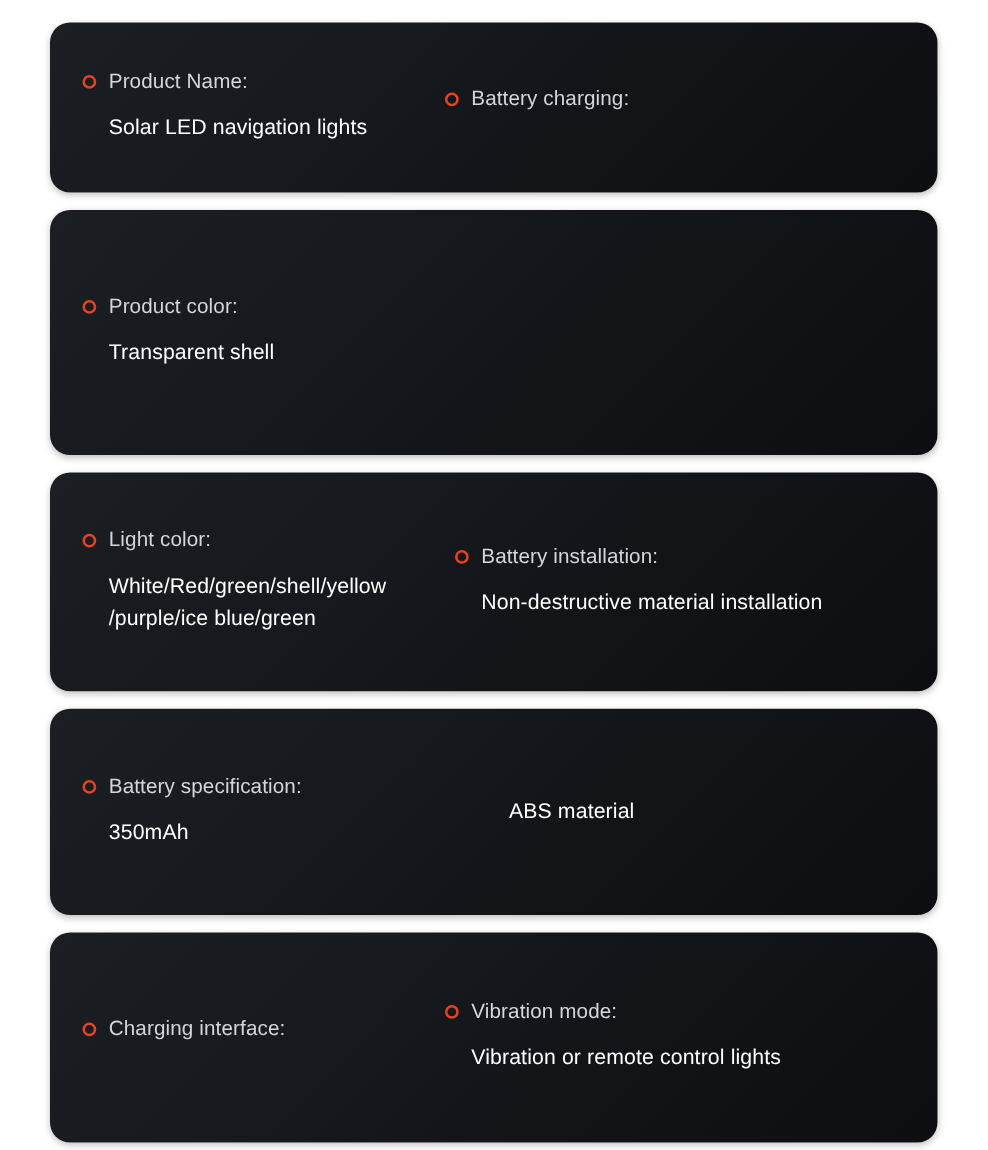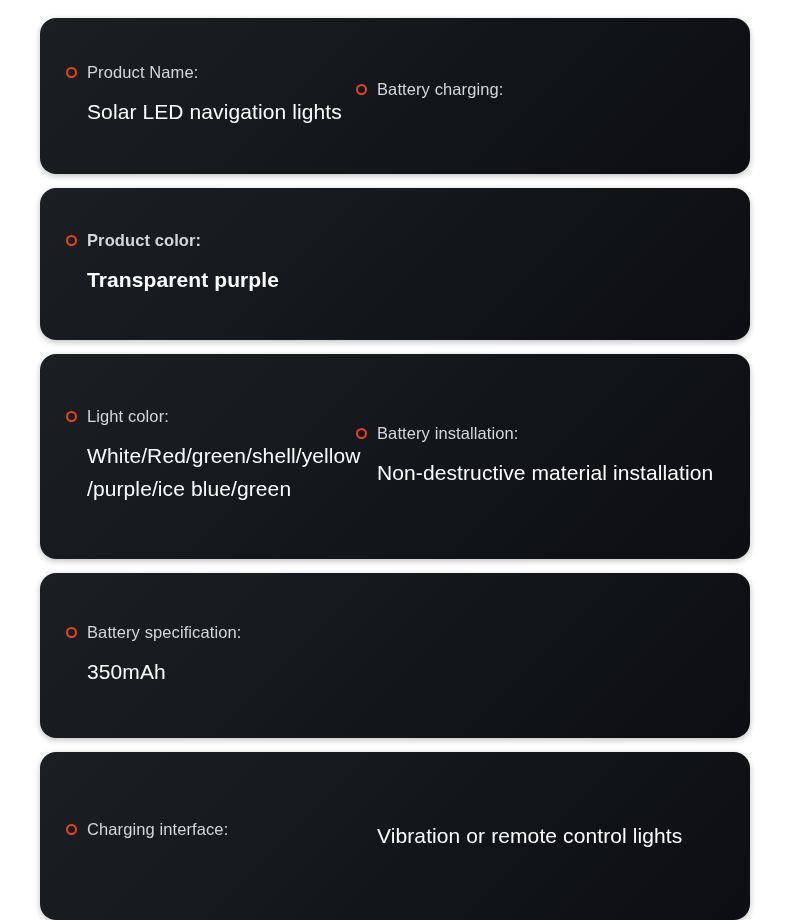--- a/index.html
+++ b/index.html
@@ -25,23 +25,23 @@
     box-sizing: border-box;
     width: 710px;
     border-radius: 16px;
     background: linear-gradient(135deg, #1b1f24 0%, #15181c 40%, #0c0e11 100%);
     margin-bottom: 14px;
     padding: 22px 26px 22px 26px;
     display: flex;
     flex-direction: row;
     box-shadow: 0 2px 6px rgba(0,0,0,0.25);
   }
-  .spec-card.h-1 { height: 156px; }
-  .spec-card.h-2 { height: 152px; font-weight: bold; }
-  .spec-card.h-3 { height: 205px; }
+  .spec-card.h-1 { height: 136px; }
+  .spec-card.h-2 { height: 196px; }
+  .spec-card.h-3 { height: 175px; justify-content: space-between; }
   .spec-card.h-4 { height: 165px; gap: 48px; }
   .spec-card.h-5 { height: 168px; }
 
   .col {
     display: flex;
     flex-direction: column;
     justify-content: center;
   }
   .col-left { width: 290px; }
   .col-right { width: 360px; }
@@ -62,21 +62,21 @@
     box-sizing: border-box;
   }
   .label-text {
     color: #d3d6da;
     font-size: 16.5px;
     letter-spacing: 0.1px;
     white-space: nowrap;
   }
   .value-text {
     color: #ffffff;
-    font-size: 21px;
+    font-size: 17px;
     line-height: 1.55;
     padding-left: 21px;
     white-space: pre-line;
     letter-spacing: 0.1px;
   }
 </style>
 </head>
 <body>
 
 <div class="sheet">
@@ -96,21 +96,21 @@
       </div>
     </div>
   </div>
 
   <div class="spec-card h-2">
     <div class="col col-left">
       <div class="label-row">
         <span class="bullet"></span>
         <span class="label-text">Product color:</span>
       </div>
-      <div class="value-text">Transparent purple</div>
+      <div class="value-text">Transparent shell</div>
     </div>
     <div class="col col-right">
     </div>
   </div>
 
   <div class="spec-card h-3">
     <div class="col col-left">
       <div class="label-row">
         <span class="bullet"></span>
         <span class="label-text">Light color:</span>
@@ -129,28 +129,33 @@
 
   <div class="spec-card h-4">
     <div class="col col-left">
       <div class="label-row">
         <span class="bullet"></span>
         <span class="label-text">Battery specification:</span>
       </div>
       <div class="value-text">350mAh</div>
     </div>
     <div class="col col-right">
+      <div class="value-text">ABS material</div>
     </div>
   </div>
 
   <div class="spec-card h-5">
     <div class="col col-left">
       <div class="label-row">
         <span class="bullet"></span>
         <span class="label-text">Charging interface:</span>
       </div>
     </div>
     <div class="col col-right">
+      <div class="label-row">
+        <span class="bullet"></span>
+        <span class="label-text">Vibration mode:</span>
+      </div>
       <div class="value-text">Vibration or remote control lights</div>
     </div>
   </div>
 
 </div>
 
 </body></html>

